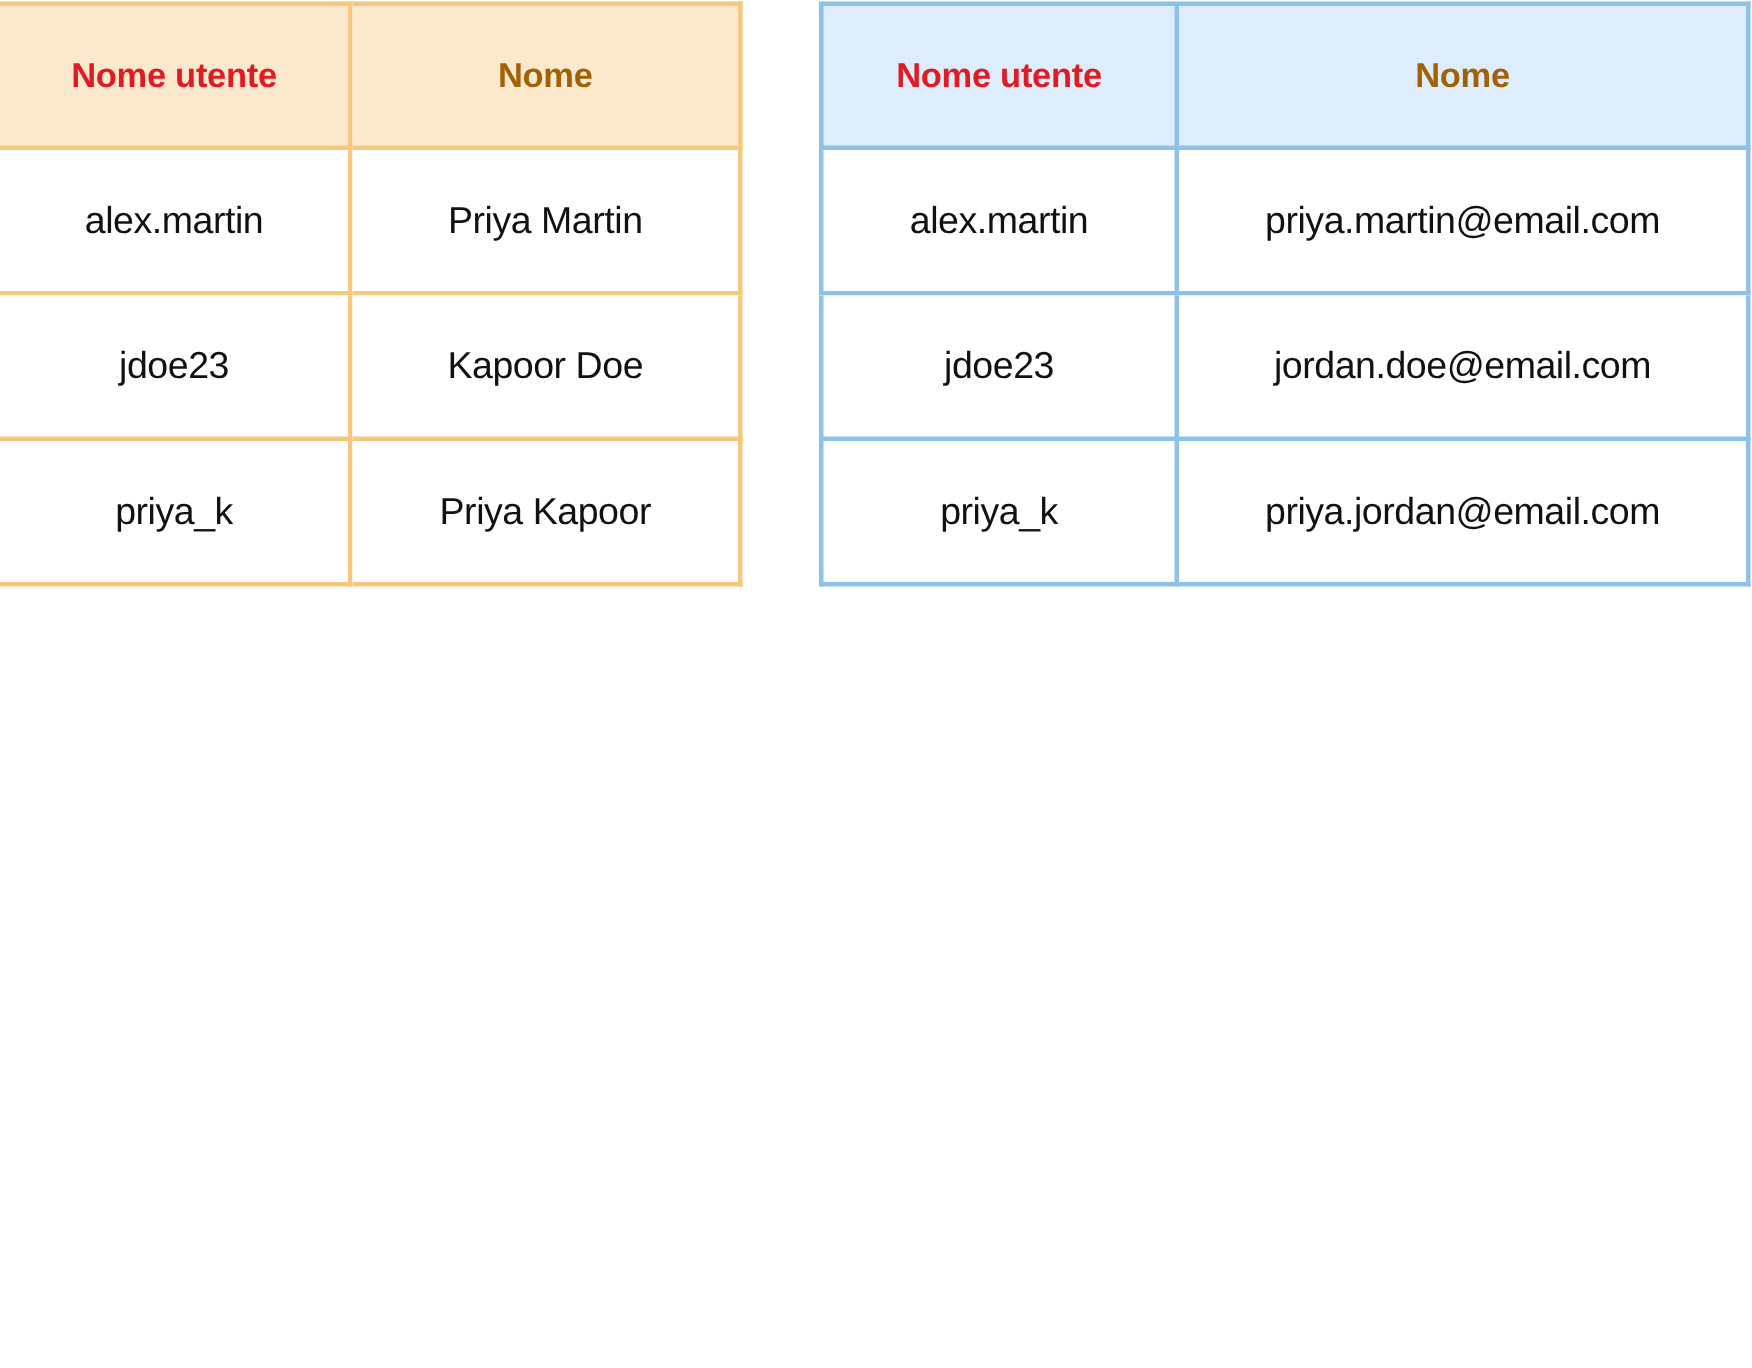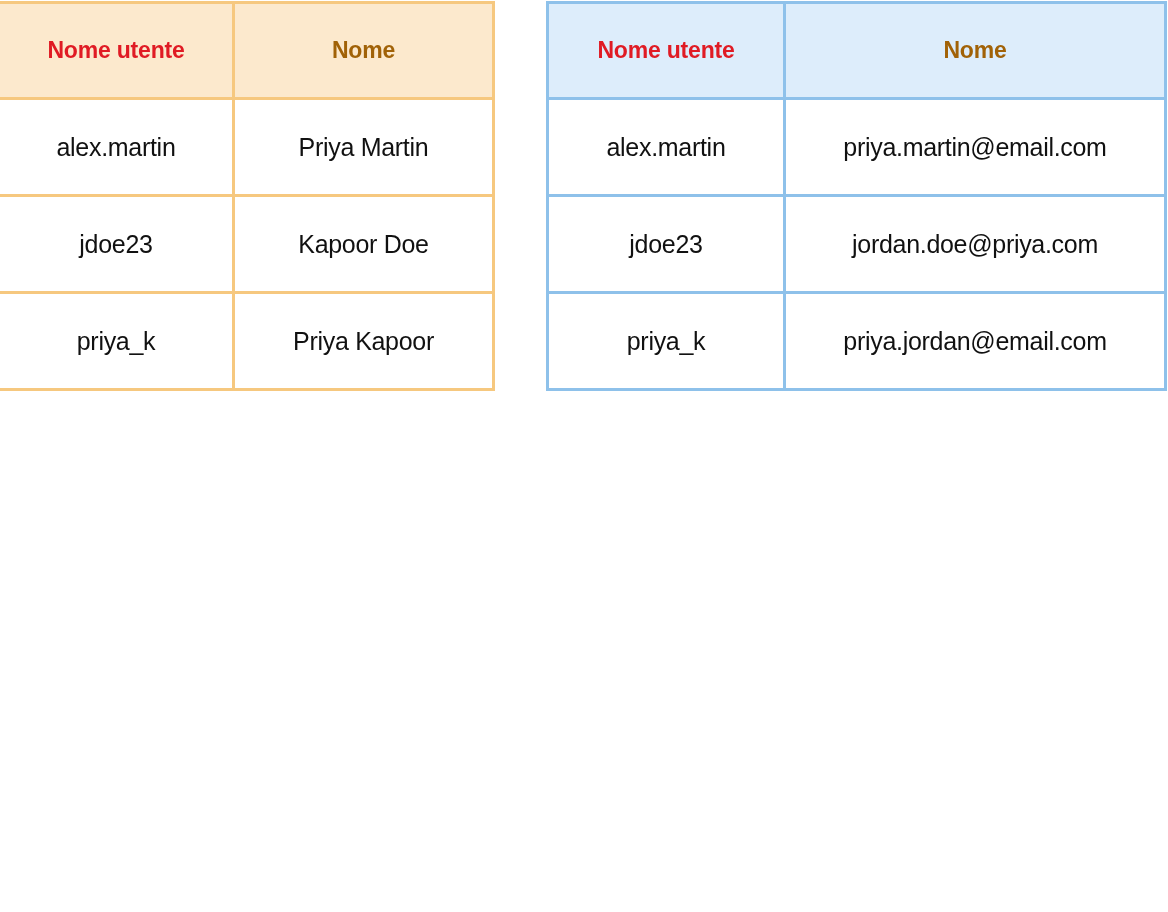--- a/index.html
+++ b/index.html
@@ -152,21 +152,21 @@
         <th class="th-plain">Nome</th>
       </tr>
     </thead>
     <tbody>
       <tr>
         <td class="cell-username">alex.martin</td>
         <td>priya.martin@email.com</td>
       </tr>
       <tr>
         <td class="cell-username">jdoe23</td>
-        <td>jordan.doe@priya.com</td>
+        <td>jordan.doe@email.com</td>
       </tr>
       <tr>
         <td class="cell-username">priya_k</td>
         <td>priya.jordan@email.com</td>
       </tr>
     </tbody>
   </table>
 
 </div>
 

